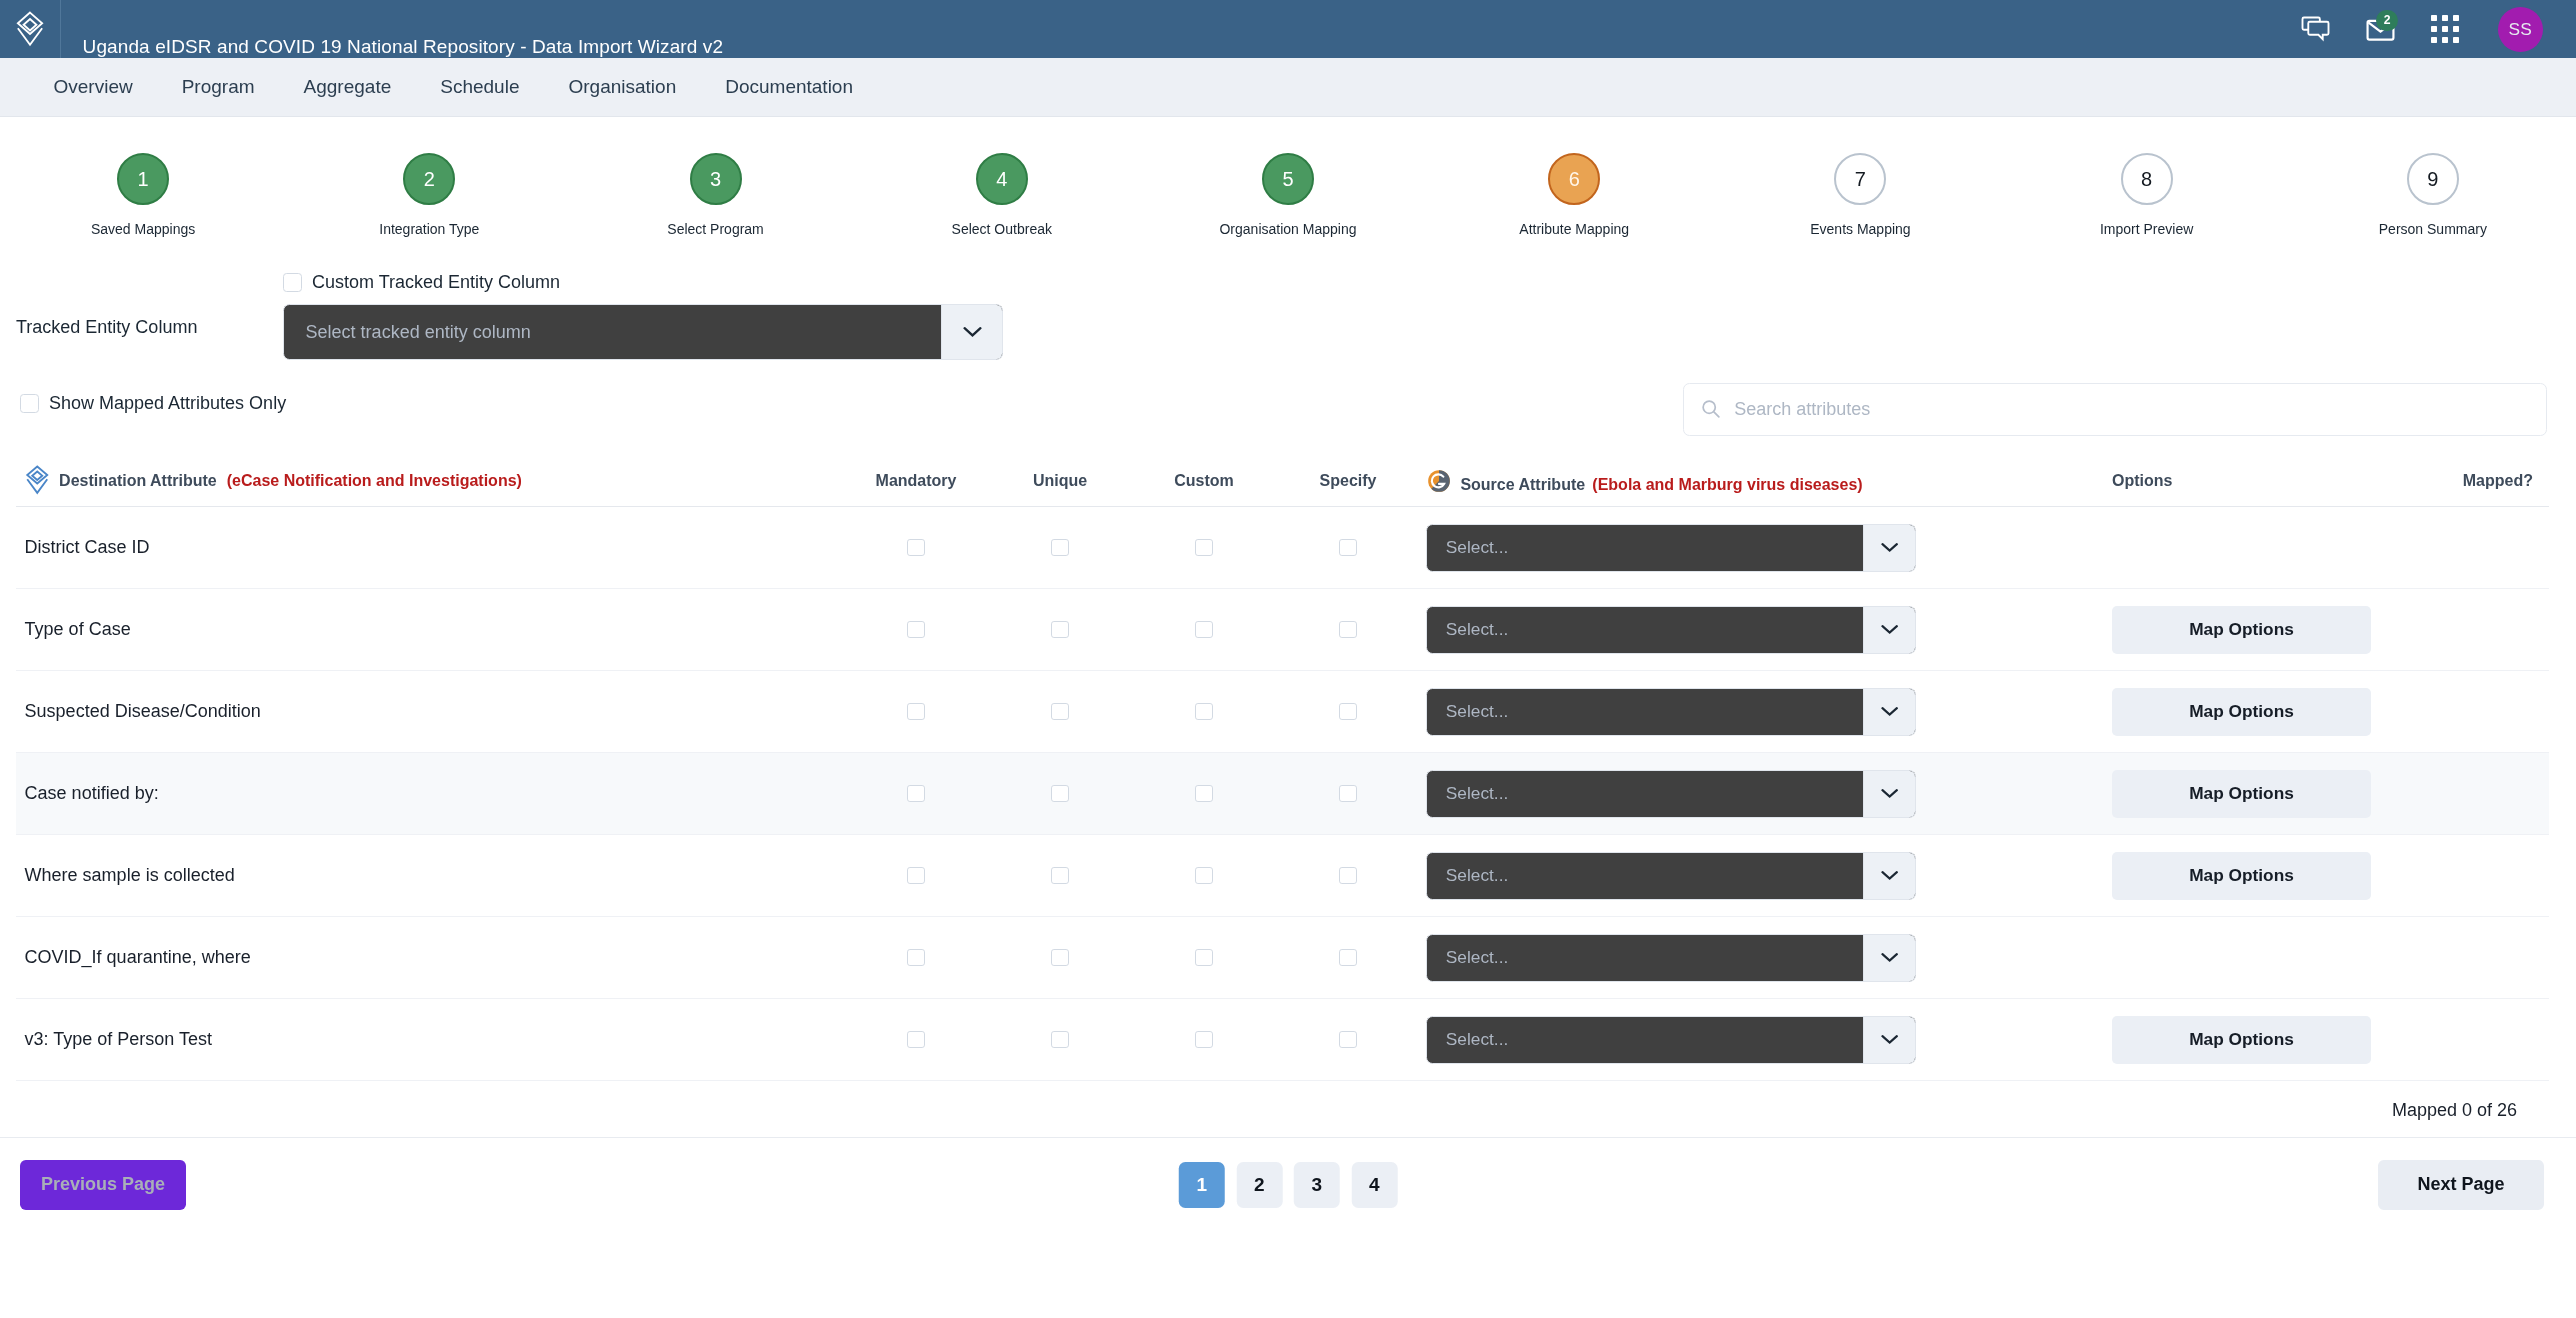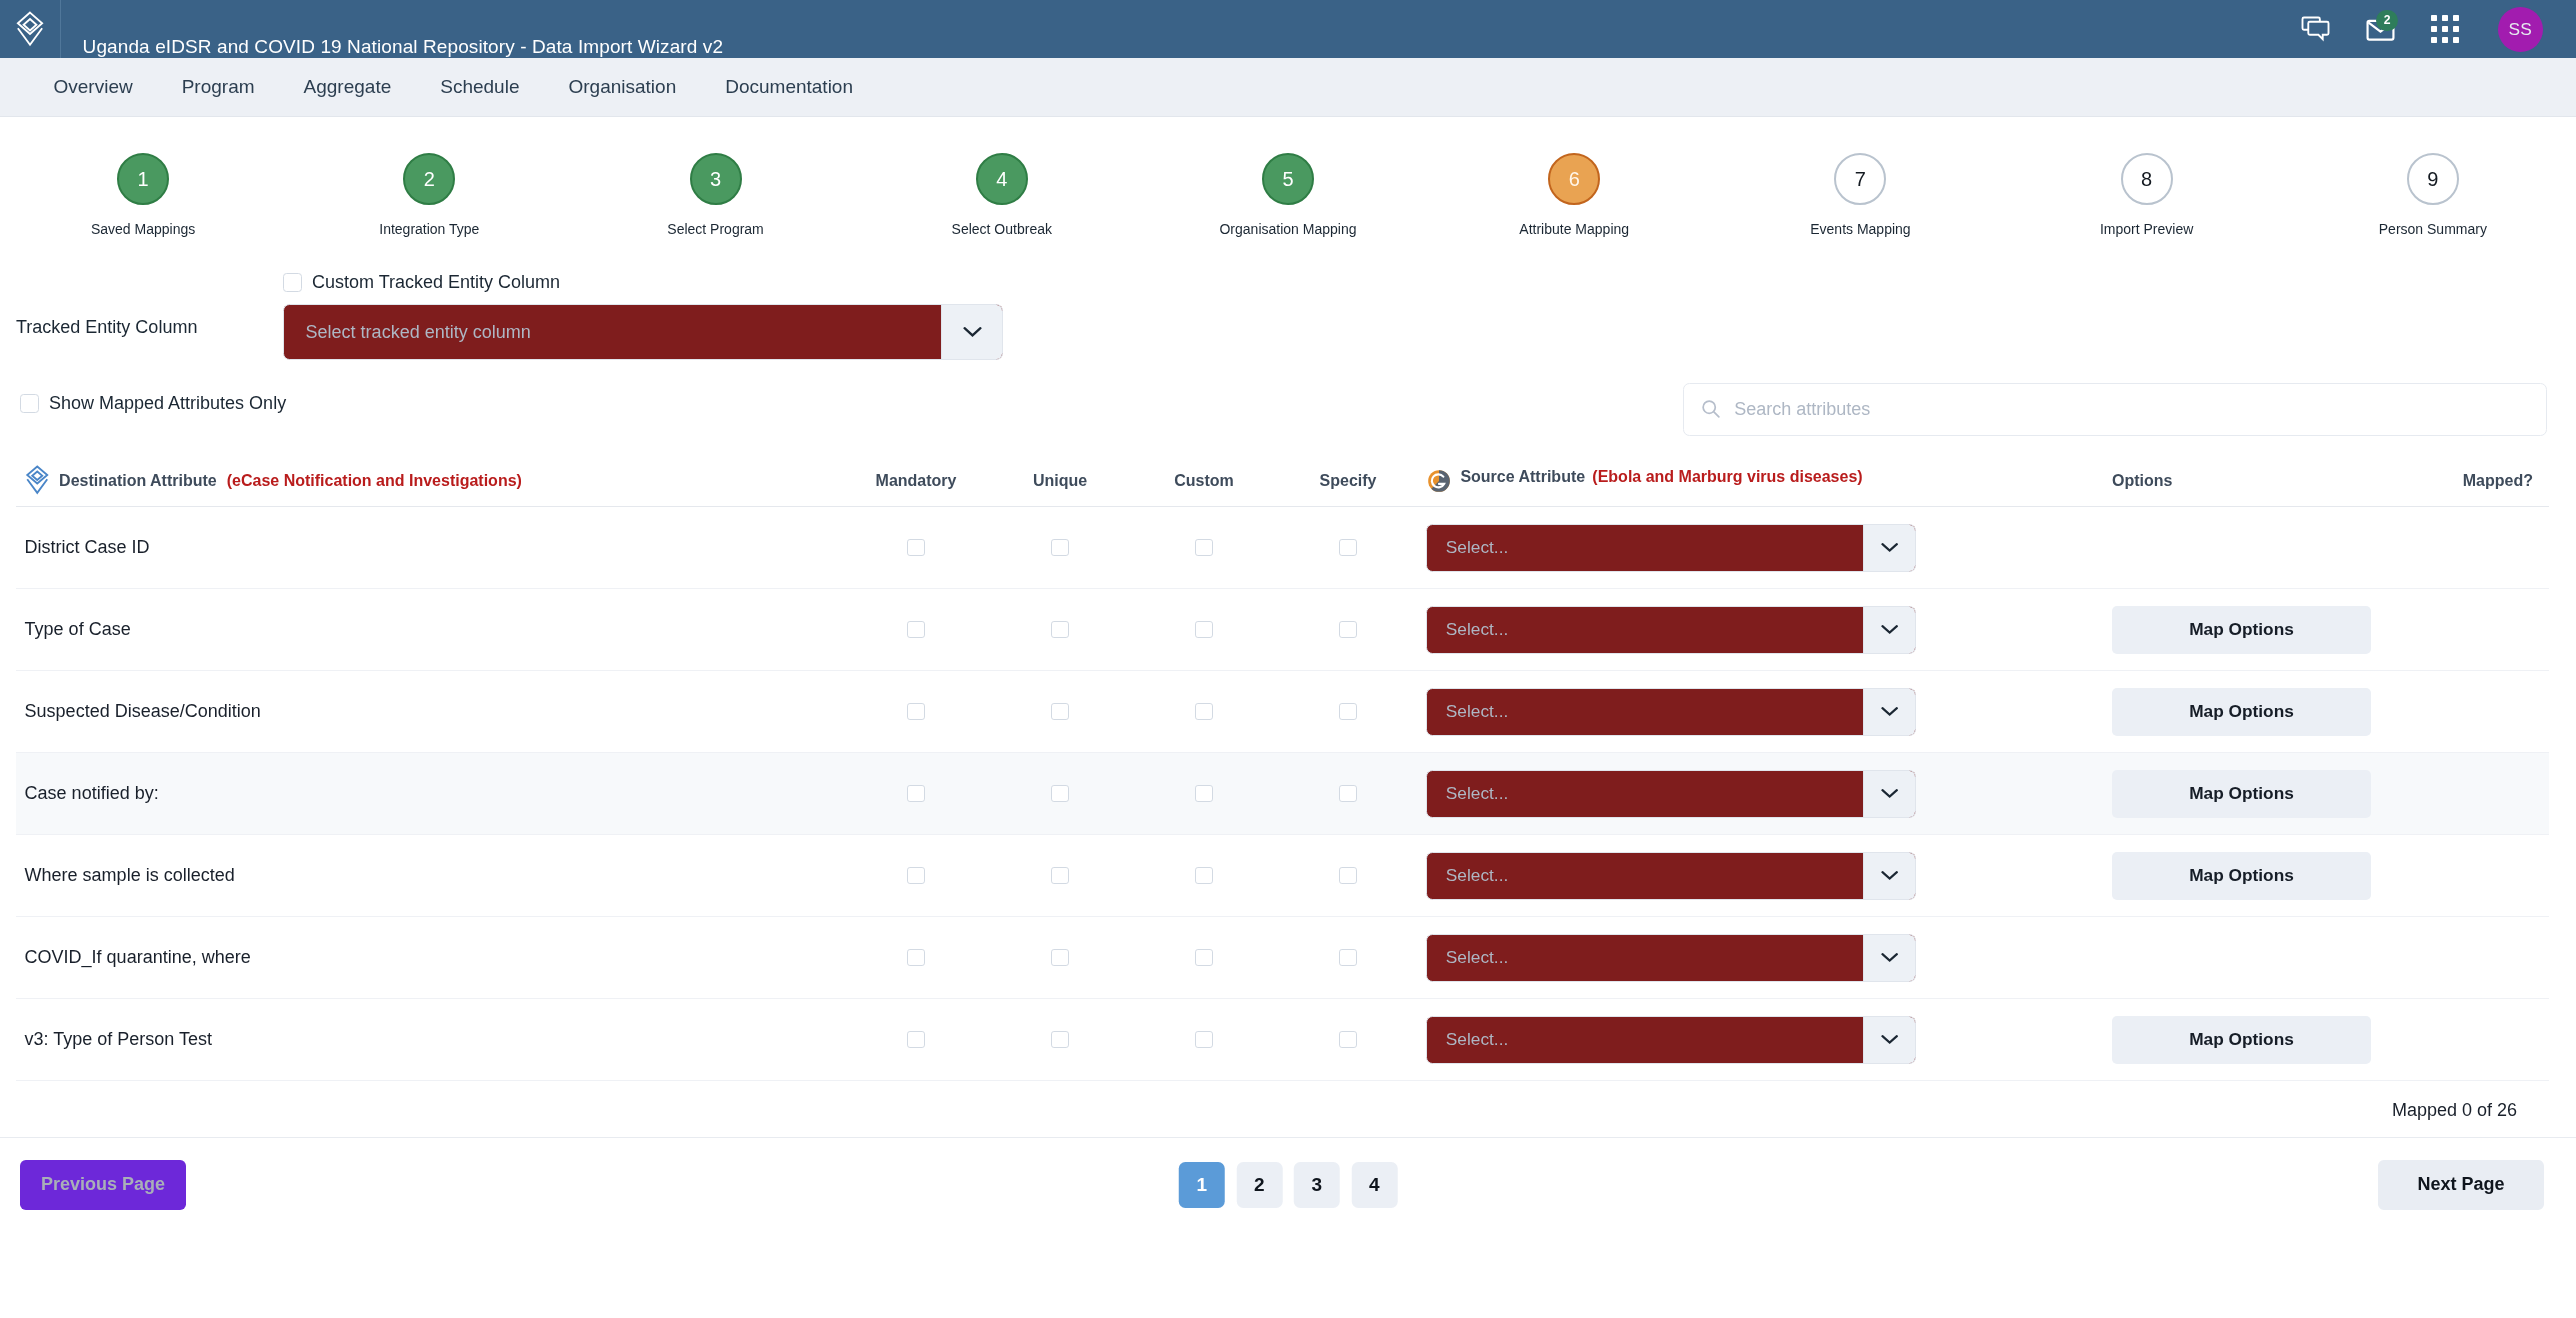--- a/index.html
+++ b/index.html
@@ -151,21 +151,21 @@
     flex: none;
   }
   .cbox.sm { width: 17.3px; height: 17.3px; border-radius: 2.9px; }
   .chk-text { font-size: 18px; color: #1B2733; white-space: nowrap; }
 
   .select-ctl {
     display: flex;
     width: 720px; height: 56px;
     border: 1.4px solid #E0E5EC;
     border-radius: 6.5px;
-    background: #7f1d1d;
+    background: #404040;
     overflow: hidden;
     cursor: pointer;
   }
   .select-ctl .sc-value {
     flex: 1;
     display: flex; align-items: center;
     padding-left: 21.6px;
     font-size: 18px;
     color: #AEB7C4;
     white-space: nowrap;
@@ -208,21 +208,21 @@
   }
   .trow.header {
     height: 52px;
     border-bottom: 0.7px solid #E5E8ED;
     align-items: center;
   }
   .trow.alt { background: #F7F9FB; }
 
   .c-dest   { width: 828px; display: flex; align-items: center; gap: 10px; padding-left: 8.6px; }
   .c-chk    { width: 144px; display: flex; justify-content: center; }
-  .c-src    { width: 663px; display: flex; align-items: flex-start; padding-left: 5.8px; }
+  .c-src    { width: 663px; display: flex; align-items: flex-end; padding-left: 5.8px; }
   .c-opt    { width: 303px; display: flex; align-items: center; padding-left: 29px; }
   .c-map    { flex: 1; display: flex; align-items: center; justify-content: flex-end; padding-right: 16px; }
 
   .hdr-text { font-size: 16px; color: #3E4B5B; font-weight: 700; white-space: nowrap; }
   .hdr-sub  { font-size: 16px; color: #b91c1c; font-weight: 700; }
   .cell-text { font-size: 18px; color: #19202B; white-space: nowrap; }
 
   .sel-sm { width: 490px; height: 48px; }
   .sel-sm .sc-value { font-size: 17.3px; padding-left: 19px; }
   .sel-sm .sc-arrow { width: 52px; }

